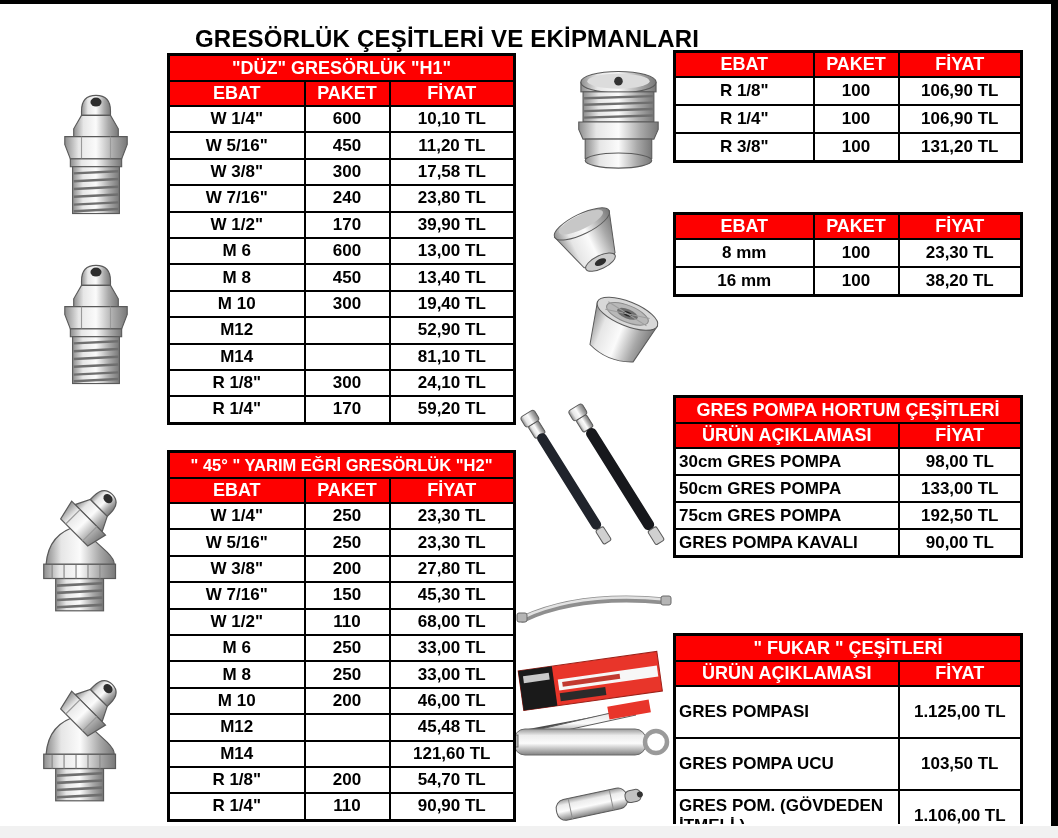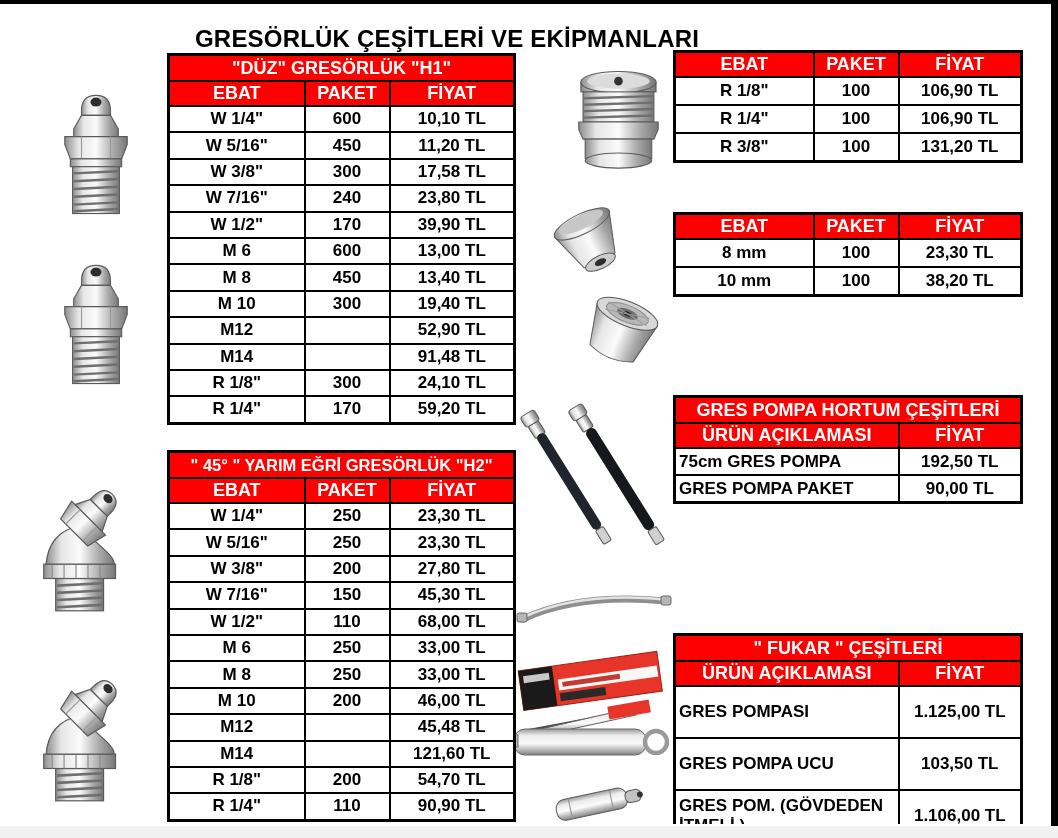--- a/index.html
+++ b/index.html
@@ -329,21 +329,21 @@
         <td>19,40 TL</td>
       </tr>
       <tr>
         <td>M12</td>
         <td></td>
         <td>52,90 TL</td>
       </tr>
       <tr>
         <td>M14</td>
         <td></td>
-        <td>91,48 TL</td>
+        <td>81,10 TL</td>
       </tr>
       <tr>
         <td>R 1/8"</td>
         <td>300</td>
         <td>24,10 TL</td>
       </tr>
       <tr>
         <td>R 1/4"</td>
         <td>170</td>
         <td>59,20 TL</td>
@@ -476,21 +476,21 @@
       <th>FİYAT</th>
     </tr>
   </thead>
   <tbody>
       <tr>
         <td>8 mm</td>
         <td>100</td>
         <td>23,30 TL</td>
       </tr>
       <tr>
-        <td>10 mm</td>
+        <td>16 mm</td>
         <td>100</td>
         <td>38,20 TL</td>
       </tr>
     </tbody>
 </table>
 
 <table class="ptable" id="t-hortum">
   <colgroup>
       <col style="width:224px">
       <col style="width:123px">
@@ -499,25 +499,33 @@
     <tr>
         <th class="title" colspan="2">GRES POMPA HORTUM ÇEŞİTLERİ</th>
       </tr>
     <tr>
       <th>ÜRÜN AÇIKLAMASI</th>
       <th>FİYAT</th>
     </tr>
   </thead>
   <tbody>
       <tr>
+        <td>30cm GRES POMPA</td>
+        <td>98,00 TL</td>
+      </tr>
+      <tr>
+        <td>50cm GRES POMPA</td>
+        <td>133,00 TL</td>
+      </tr>
+      <tr>
         <td>75cm GRES POMPA</td>
         <td>192,50 TL</td>
       </tr>
       <tr>
-        <td>GRES POMPA PAKET</td>
+        <td>GRES POMPA KAVALI</td>
         <td>90,00 TL</td>
       </tr>
     </tbody>
 </table>
 
 <table class="ptable" id="t-fukar">
   <colgroup>
       <col style="width:224px">
       <col style="width:123px">
     </colgroup>

